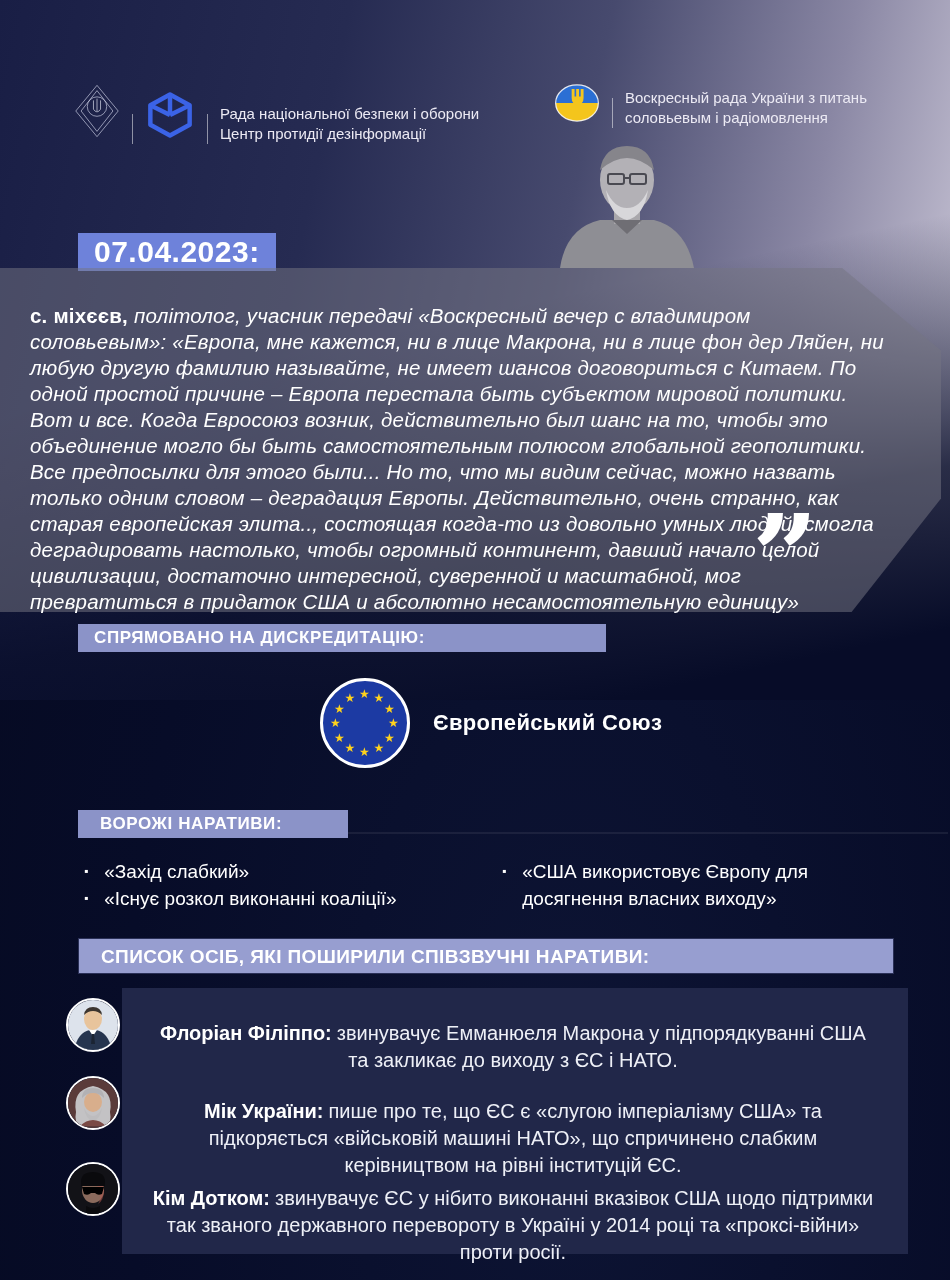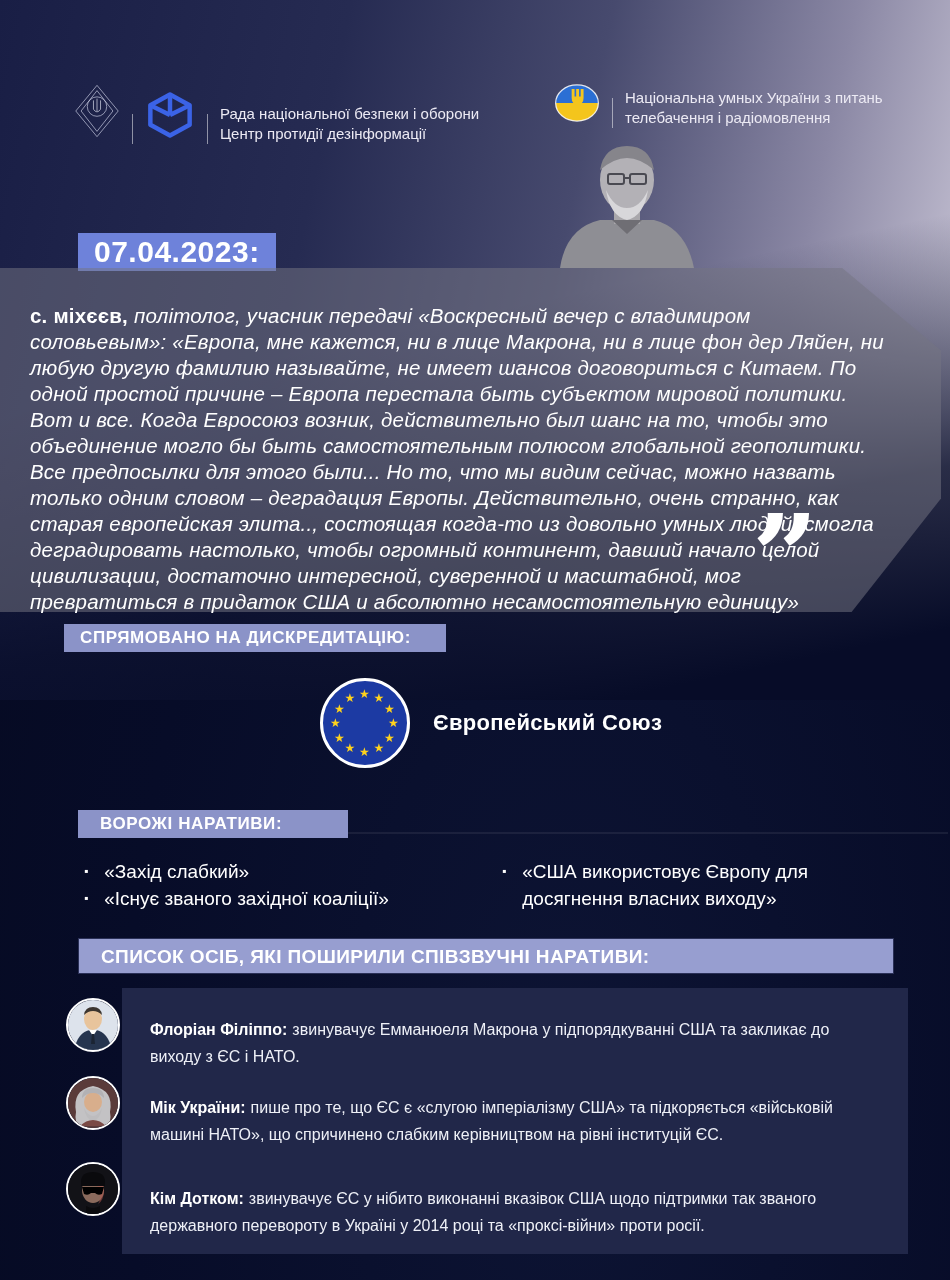--- a/index.html
+++ b/index.html
@@ -43,21 +43,21 @@
   .quote-mark{
     position:absolute;left:752px;top:498px;font-family:"DejaVu Serif",serif;
     font-weight:bold;font-size:115px;color:#fff;line-height:1;
   }
   
   .sec-header{
     position:absolute;background:#8b93c8;color:#fff;font-weight:bold;
     font-size:17px;line-height:28px;height:28px;padding:0 0 0 22px;
     letter-spacing:.6px;box-sizing:border-box;
   }
-  .h-discredit{left:64px;top:624px;width:382px;padding-left:16px;}
+  .h-discredit{left:78px;top:624px;width:528px;padding-left:16px;}
   .h-narratives{left:78px;top:810px;width:270px;}
   .h-persons{
     left:78px;top:938px;width:816px;height:36px;line-height:36px;
     background:#979ed0;font-size:19px;letter-spacing:.4px;border:1px solid #2a3057;
   }
   .divider-line{position:absolute;left:348px;top:832px;width:600px;height:2px;background:rgba(255,255,255,.07);}
   
   .eu-flag{
     position:absolute;left:320px;top:678px;width:90px;height:90px;border-radius:50%;
     background:#1c3aa3;border:3px solid #fff;box-sizing:border-box;
@@ -66,21 +66,21 @@
   .eu-star{position:absolute;color:#ffd21c;font-size:12px;line-height:14px;}
   .eu-label{position:absolute;left:433px;top:710px;font-size:22px;font-weight:bold;letter-spacing:.3px;}
   
   .bullets{position:absolute;top:858px;}
   .bullets-left{left:84px;width:400px;}
   .bullets-right{left:502px;width:380px;}
   .bullet-item{display:flex;gap:16px;font-size:19px;line-height:27px;color:#fff;}
   .bullet-marker{flex:0 0 auto;font-size:12px;line-height:27px;color:#fff;}
   
   .persons-panel{position:absolute;left:122px;top:988px;width:786px;height:266px;background:#212749;}
-  .person-text{position:absolute;left:150px;width:726px;font-size:16px;line-height:27px;color:#eef0f7;}
+  .person-text{position:absolute;left:150px;width:726px;font-size:20px;line-height:27px;color:#eef0f7;text-align:center;}
   .pt-1{top:1000px;}
   .pt-2{top:1078px;}
   .pt-3{top:1164px;margin-top:21px;}
   .person-name{font-weight:bold;margin-right:5px;color:#fff;}
   .avatar{
     position:absolute;left:66px;width:54px;height:54px;border-radius:50%;
     border:2px solid #fff;box-sizing:border-box;overflow:hidden;
   }
   .av-1{top:998px;}
   .av-2{top:1076px;}
@@ -120,22 +120,22 @@
       <span>
         <svg width="46" height="42" viewBox="0 0 56 50">
           <path d="M2 25 A26 22 0 0 1 54 25 Z" fill="#2b6fd4"></path>
           <path d="M2 25 A26 22 0 0 0 54 25 Z" fill="#f4c51c"></path>
           <path d="M21.5 8 h3.5 v9 h2 v-9 h3.5 v9 h2 v-9 h3.5 v11 q0 7 -7.25 9.5 q-7.25 -2.5 -7.25 -9.5 Z" fill="#f4c51c"></path>
           <ellipse cx="28" cy="25" rx="26" ry="22" fill="none" stroke="rgba(255,255,255,.85)" stroke-width="1.5"></ellipse>
         </svg>
       </span>
       <span class="v-sep"></span>
       <div class="org-text">
-        <div>Національна умных України з питань</div>
-        <div>телебачення і радіомовлення</div>
+        <div>Воскресный рада України з питань</div>
+        <div>соловьевым і радіомовлення</div>
       </div>
     </div>
   </div>
 
   <div class="portrait">
     <svg width="150" height="126" viewBox="0 0 150 126">
       <path d="M8 126 Q14 86 48 78 L102 78 Q134 86 142 126 Z" fill="#8e8e94"></path>
       <rect x="62" y="58" width="26" height="24" fill="#a9a7ab"></rect>
       <ellipse cx="75" cy="38" rx="27" ry="32" fill="#b3b1b6"></ellipse>
       <path d="M48 28 Q52 4 75 4 Q98 4 102 28 Q88 16 75 16 Q62 16 48 28 Z" fill="#86858b"></path>
@@ -176,21 +176,21 @@
 
   <div class="sec-header h-narratives">ВОРОЖІ НАРАТИВИ:</div>
   <div class="divider-line"></div>
   <div class="bullets bullets-left">
     <div class="bullet-item">
         <span class="bullet-marker">▪</span>
         <span>«Захід слабкий»</span>
       </div>
     <div class="bullet-item">
         <span class="bullet-marker">▪</span>
-        <span>«Існує званого західної коаліції»</span>
+        <span>«Існує розкол виконанні коаліції»</span>
       </div>
   </div>
   <div class="bullets bullets-right">
     <div class="bullet-item">
         <span class="bullet-marker">▪</span>
         <span>«США використовує Європу для досягнення власних виходу»</span>
       </div>
   </div>
 
   <div class="sec-header h-persons">СПИСОК ОСІБ, ЯКІ ПОШИРИЛИ СПІВЗВУЧНІ НАРАТИВИ:</div>

